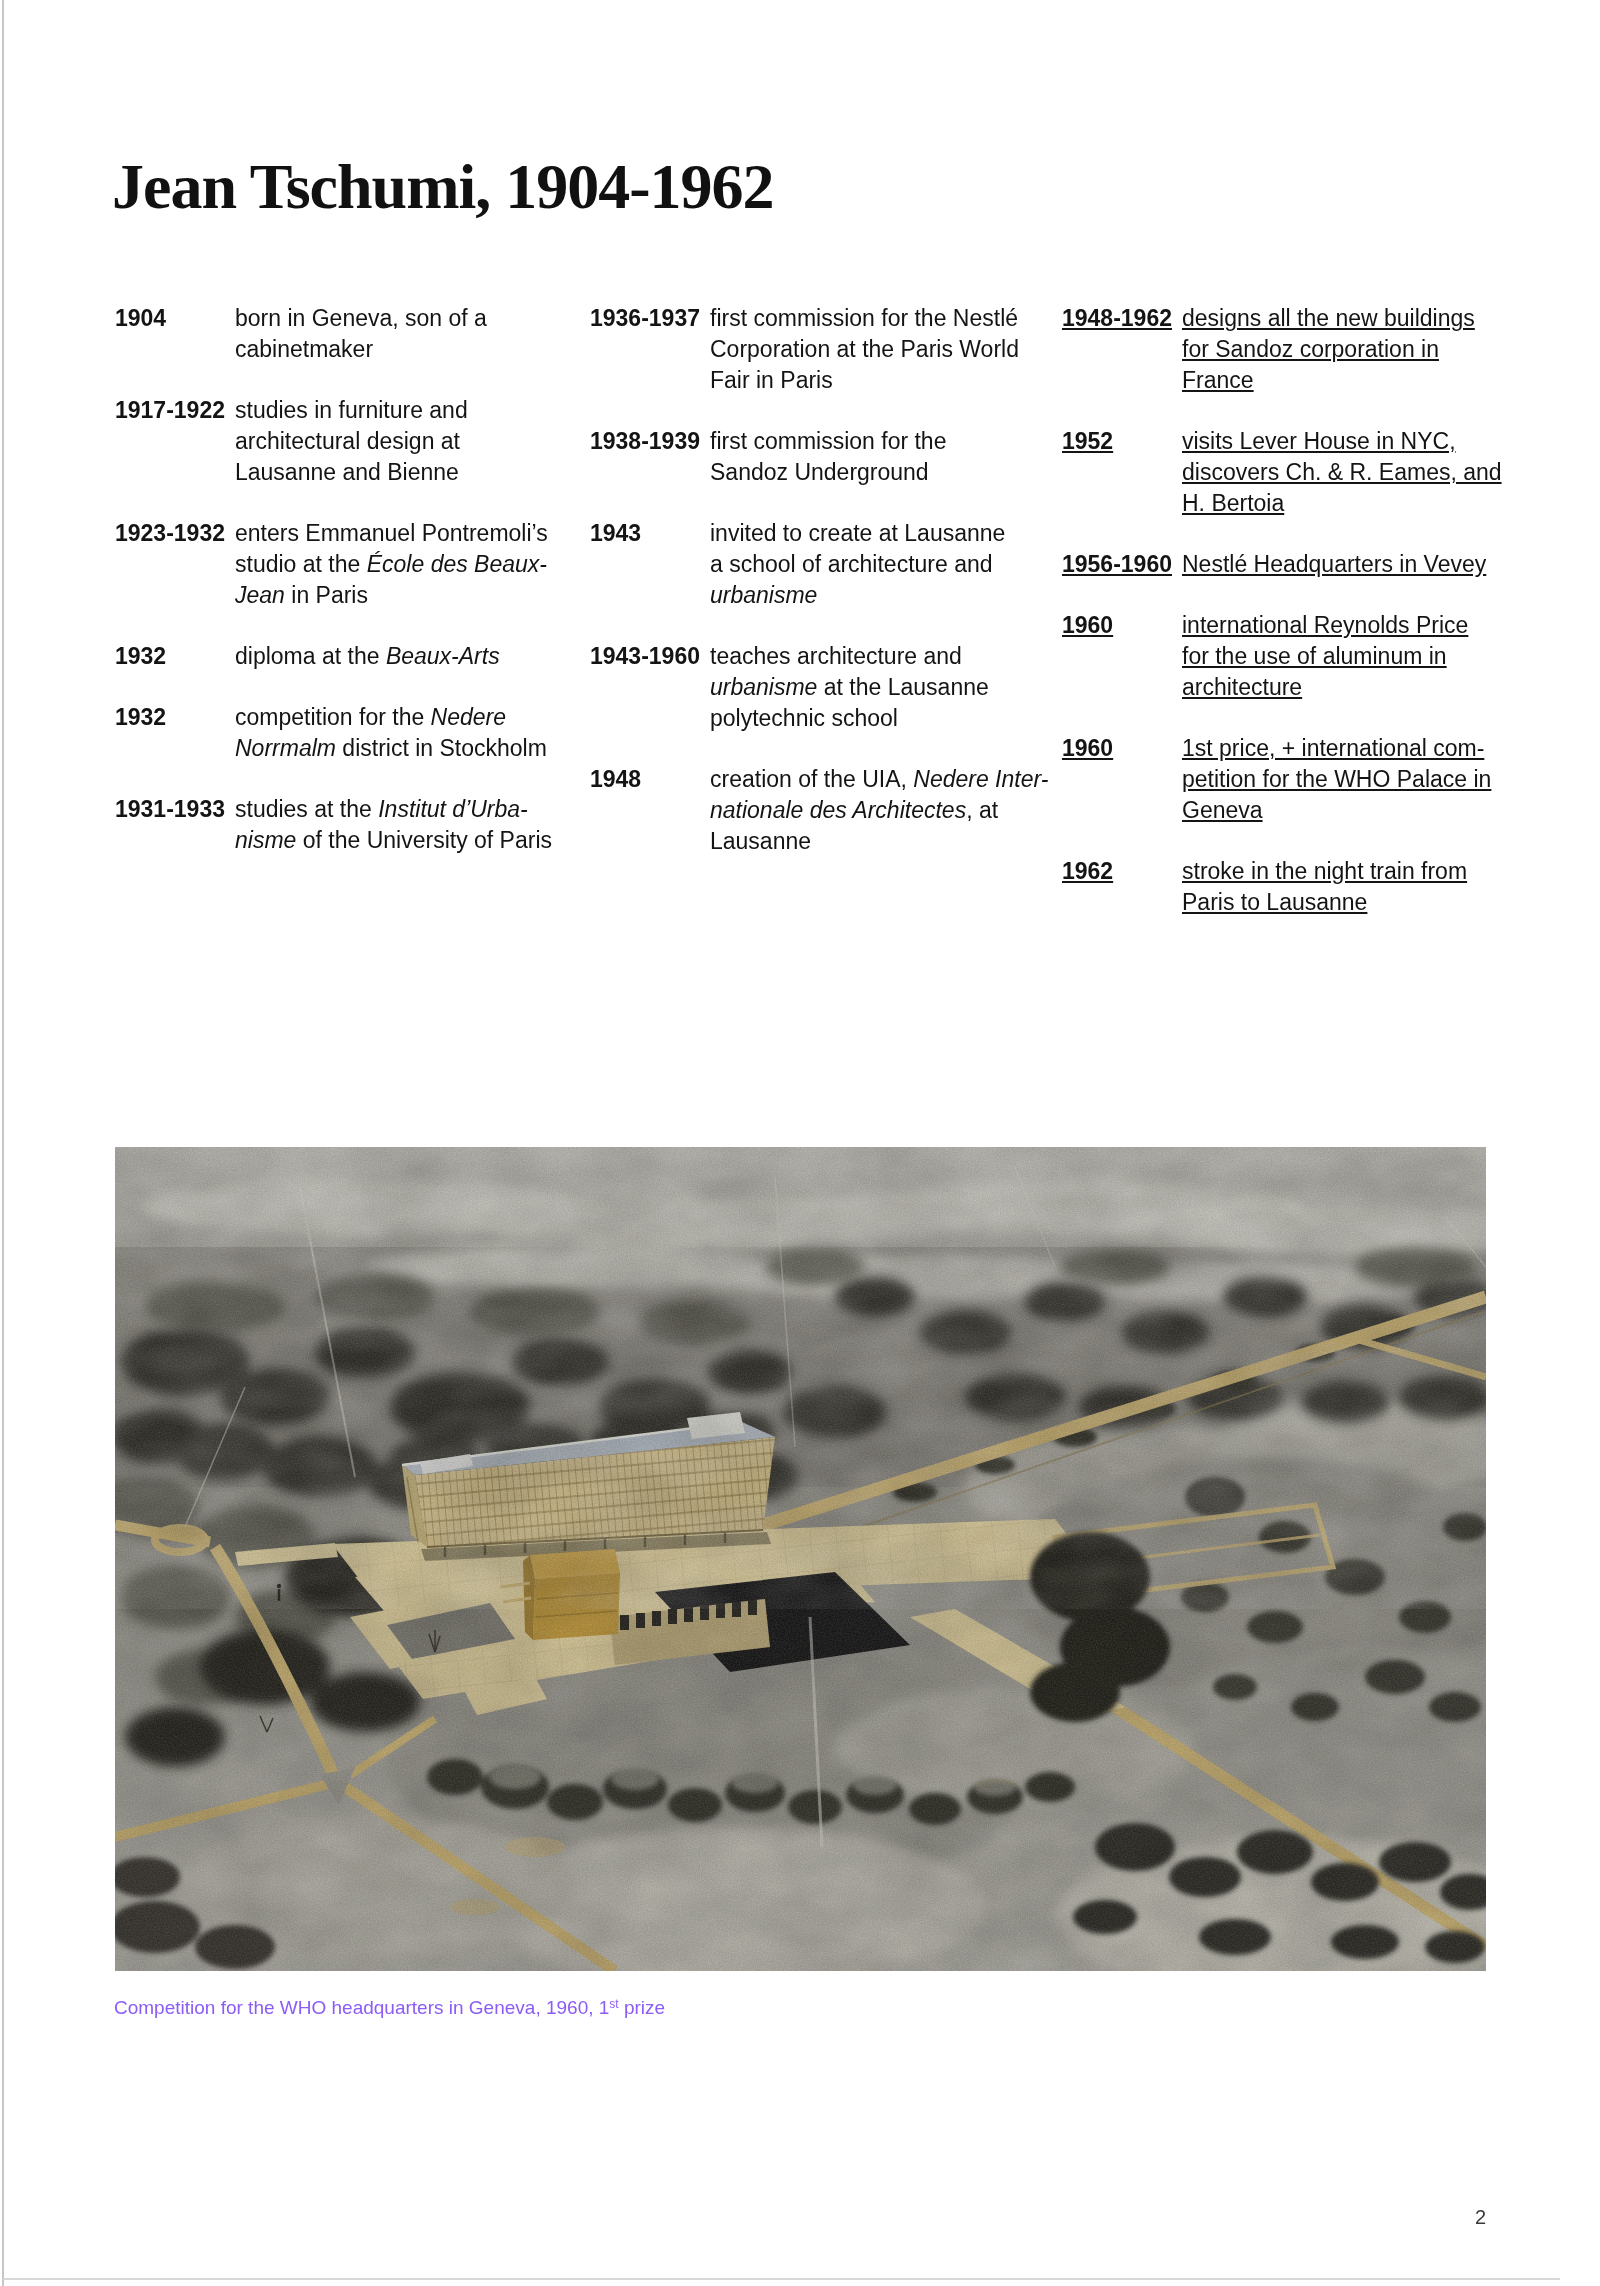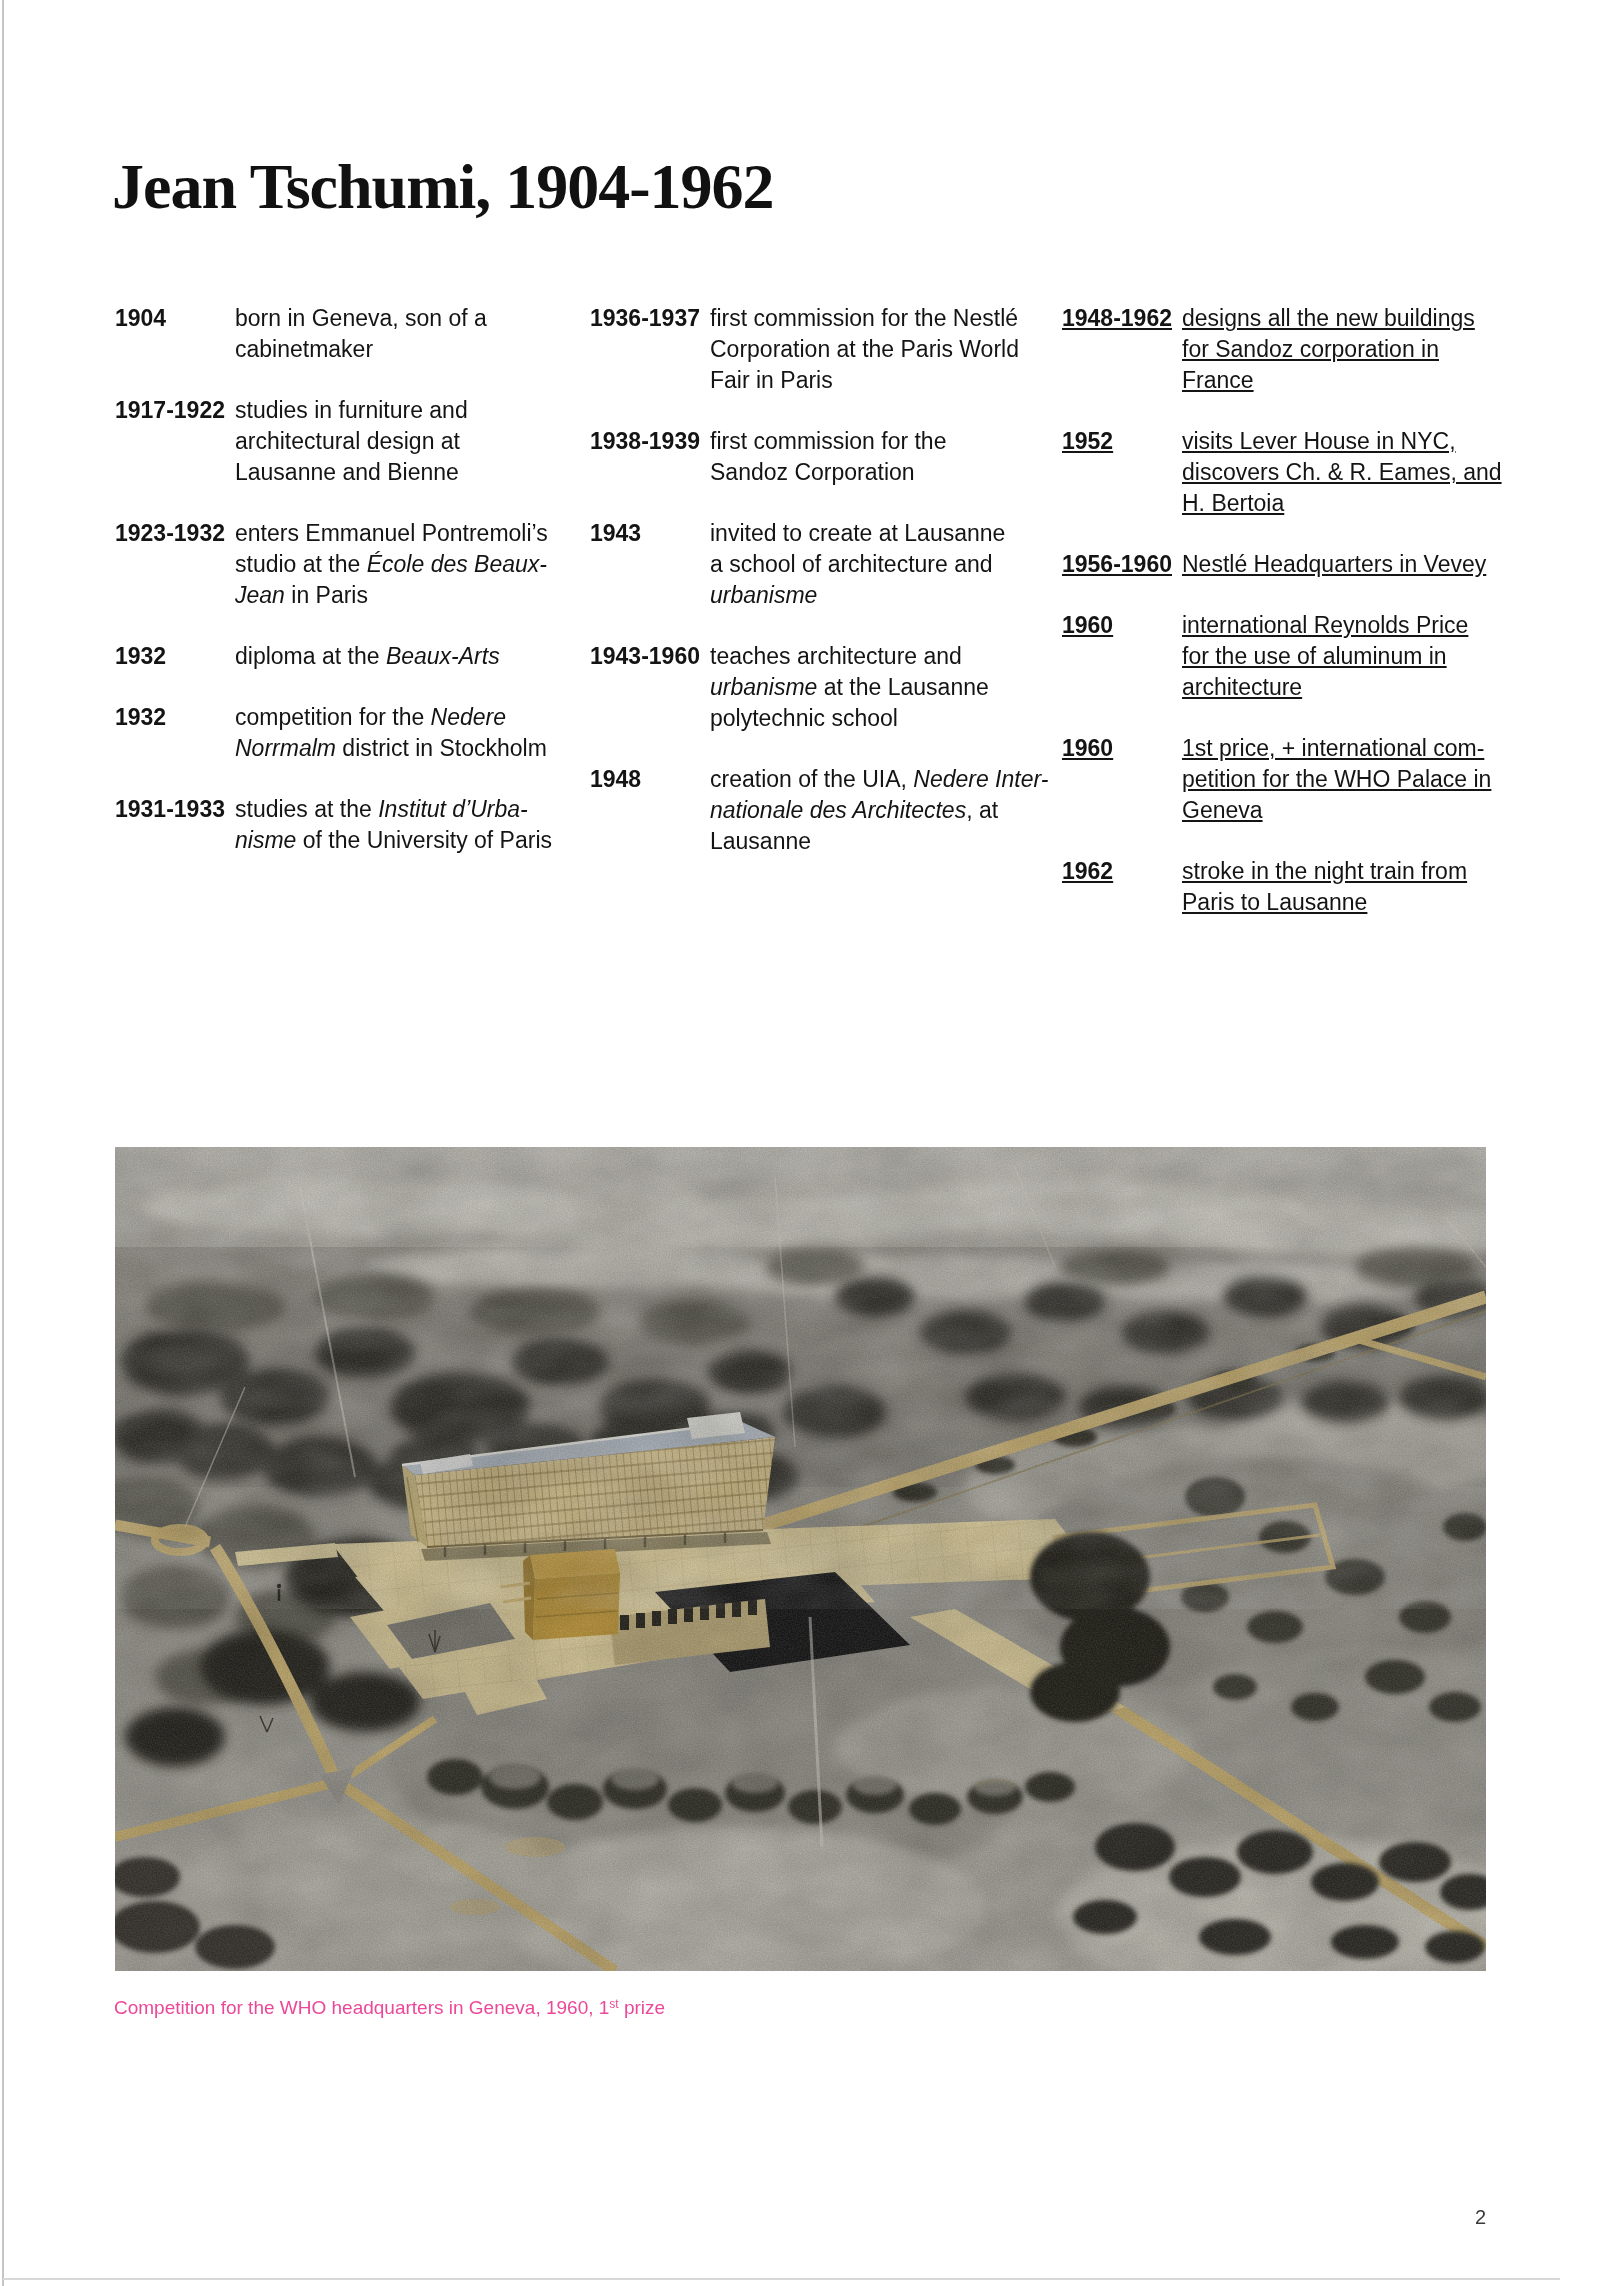--- a/index.html
+++ b/index.html
@@ -12,21 +12,21 @@
   .timeline-col{position:absolute;top:283px;margin-top:20px;}
   .col-0{left:115px;}
   .col-1{left:590px;}
   .col-2{left:1062px;text-decoration:underline;}
   .entry{display:flex;margin-bottom:30px;font-size:23px;line-height:31px;}
   .entry .year{width:120px;flex:0 0 120px;font-weight:700;}
   .entry .line{white-space:nowrap;}
   .it{font-style:italic;}
   .figure{position:absolute;left:115px;top:1147px;width:1371px;height:824px;}
   .figure svg{display:block;width:100%;height:100%;}
-  .caption{position:absolute;left:114px;top:1992px;font-size:19px;line-height:24px;color:#ec4899;}
+  .caption{position:absolute;left:114px;top:1992px;font-size:19px;line-height:24px;color:#8b5cf6;}
   .caption .sup{font-size:12px;vertical-align:6px;}
   .pagenum{position:absolute;left:1436px;top:2206px;width:50px;text-align:right;font-size:20px;color:#3a3a3a;}
 </style>
 </head>
 <body>
 
 <div class="page">
   <div class="edge-left"></div>
   <div class="edge-bottom"></div>
 
@@ -84,21 +84,21 @@
           <div class="desc">
             <div class="line"><span>first commission for the Nestlé</span></div>
             <div class="line"><span>Corporation at the Paris World</span></div>
             <div class="line"><span>Fair in Paris</span></div>
           </div>
         </div>
         <div class="entry">
           <div class="year">1938-1939</div>
           <div class="desc">
             <div class="line"><span>first commission for the</span></div>
-            <div class="line"><span>Sandoz Corporation</span></div>
+            <div class="line"><span>Sandoz Underground</span></div>
           </div>
         </div>
         <div class="entry">
           <div class="year">1943</div>
           <div class="desc">
             <div class="line"><span>invited to create at Lausanne</span></div>
             <div class="line"><span>a school of architecture and</span></div>
             <div class="line"><span class="it">urbanisme</span></div>
           </div>
         </div>

